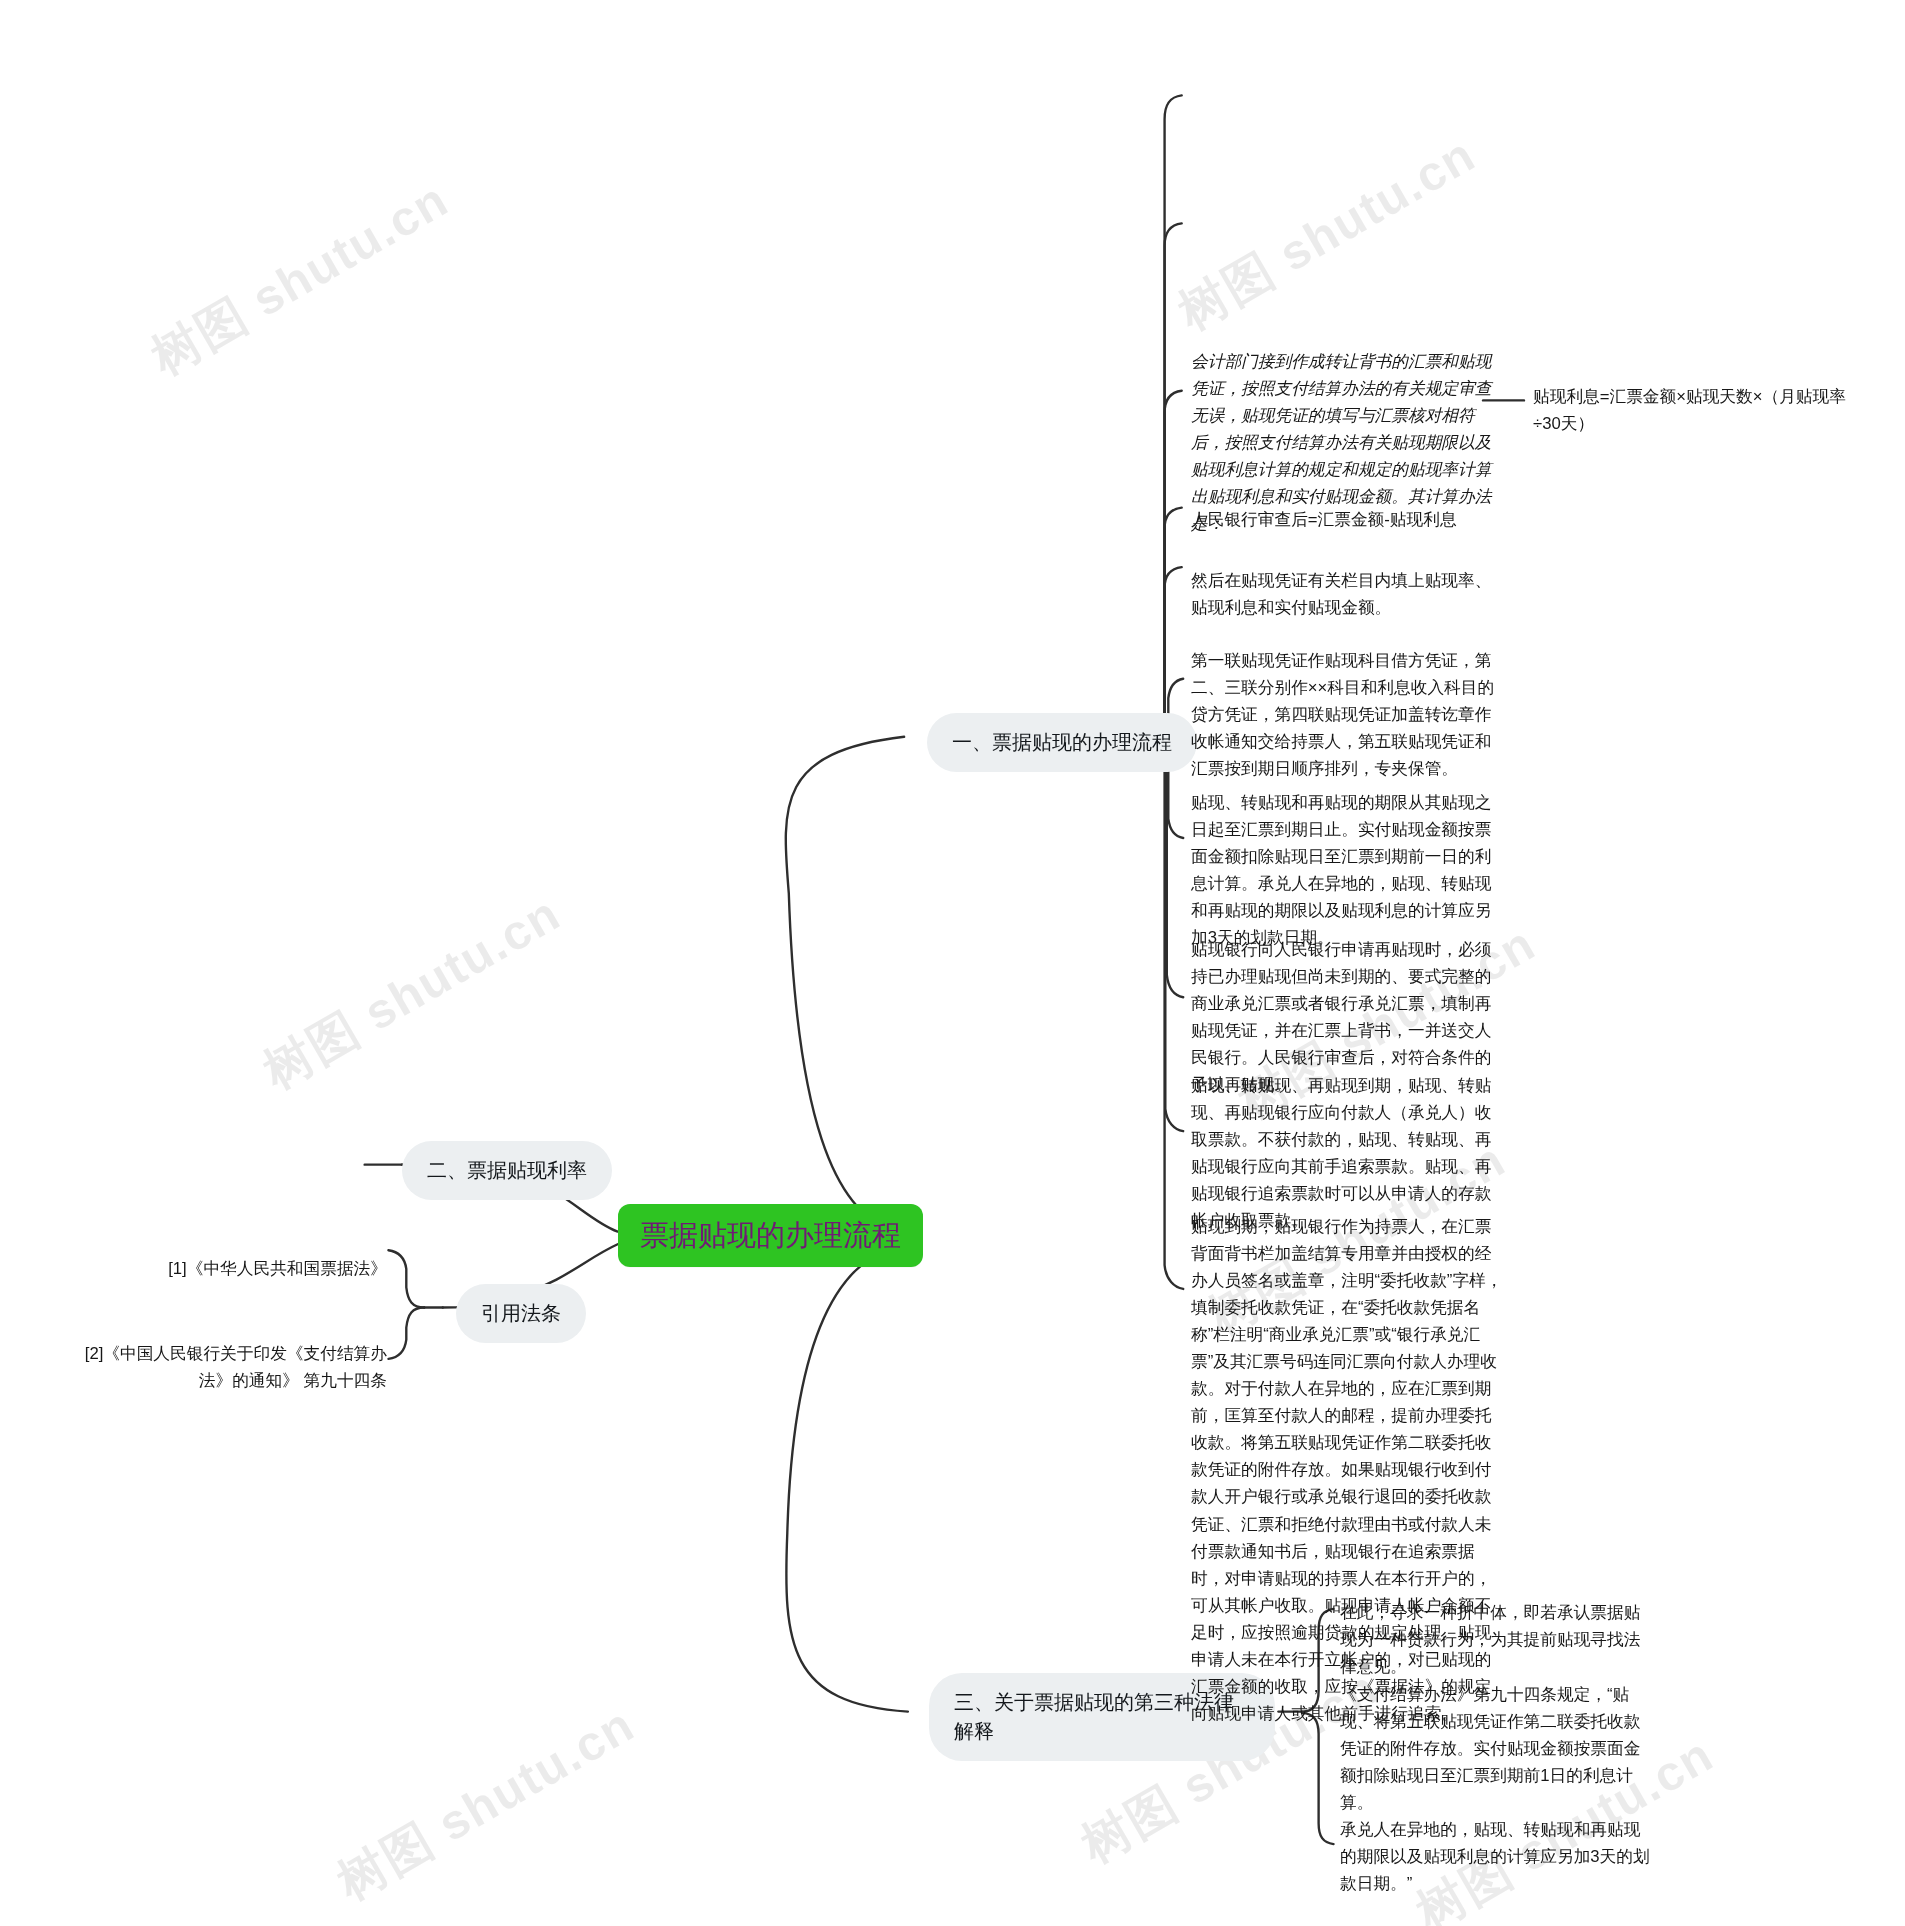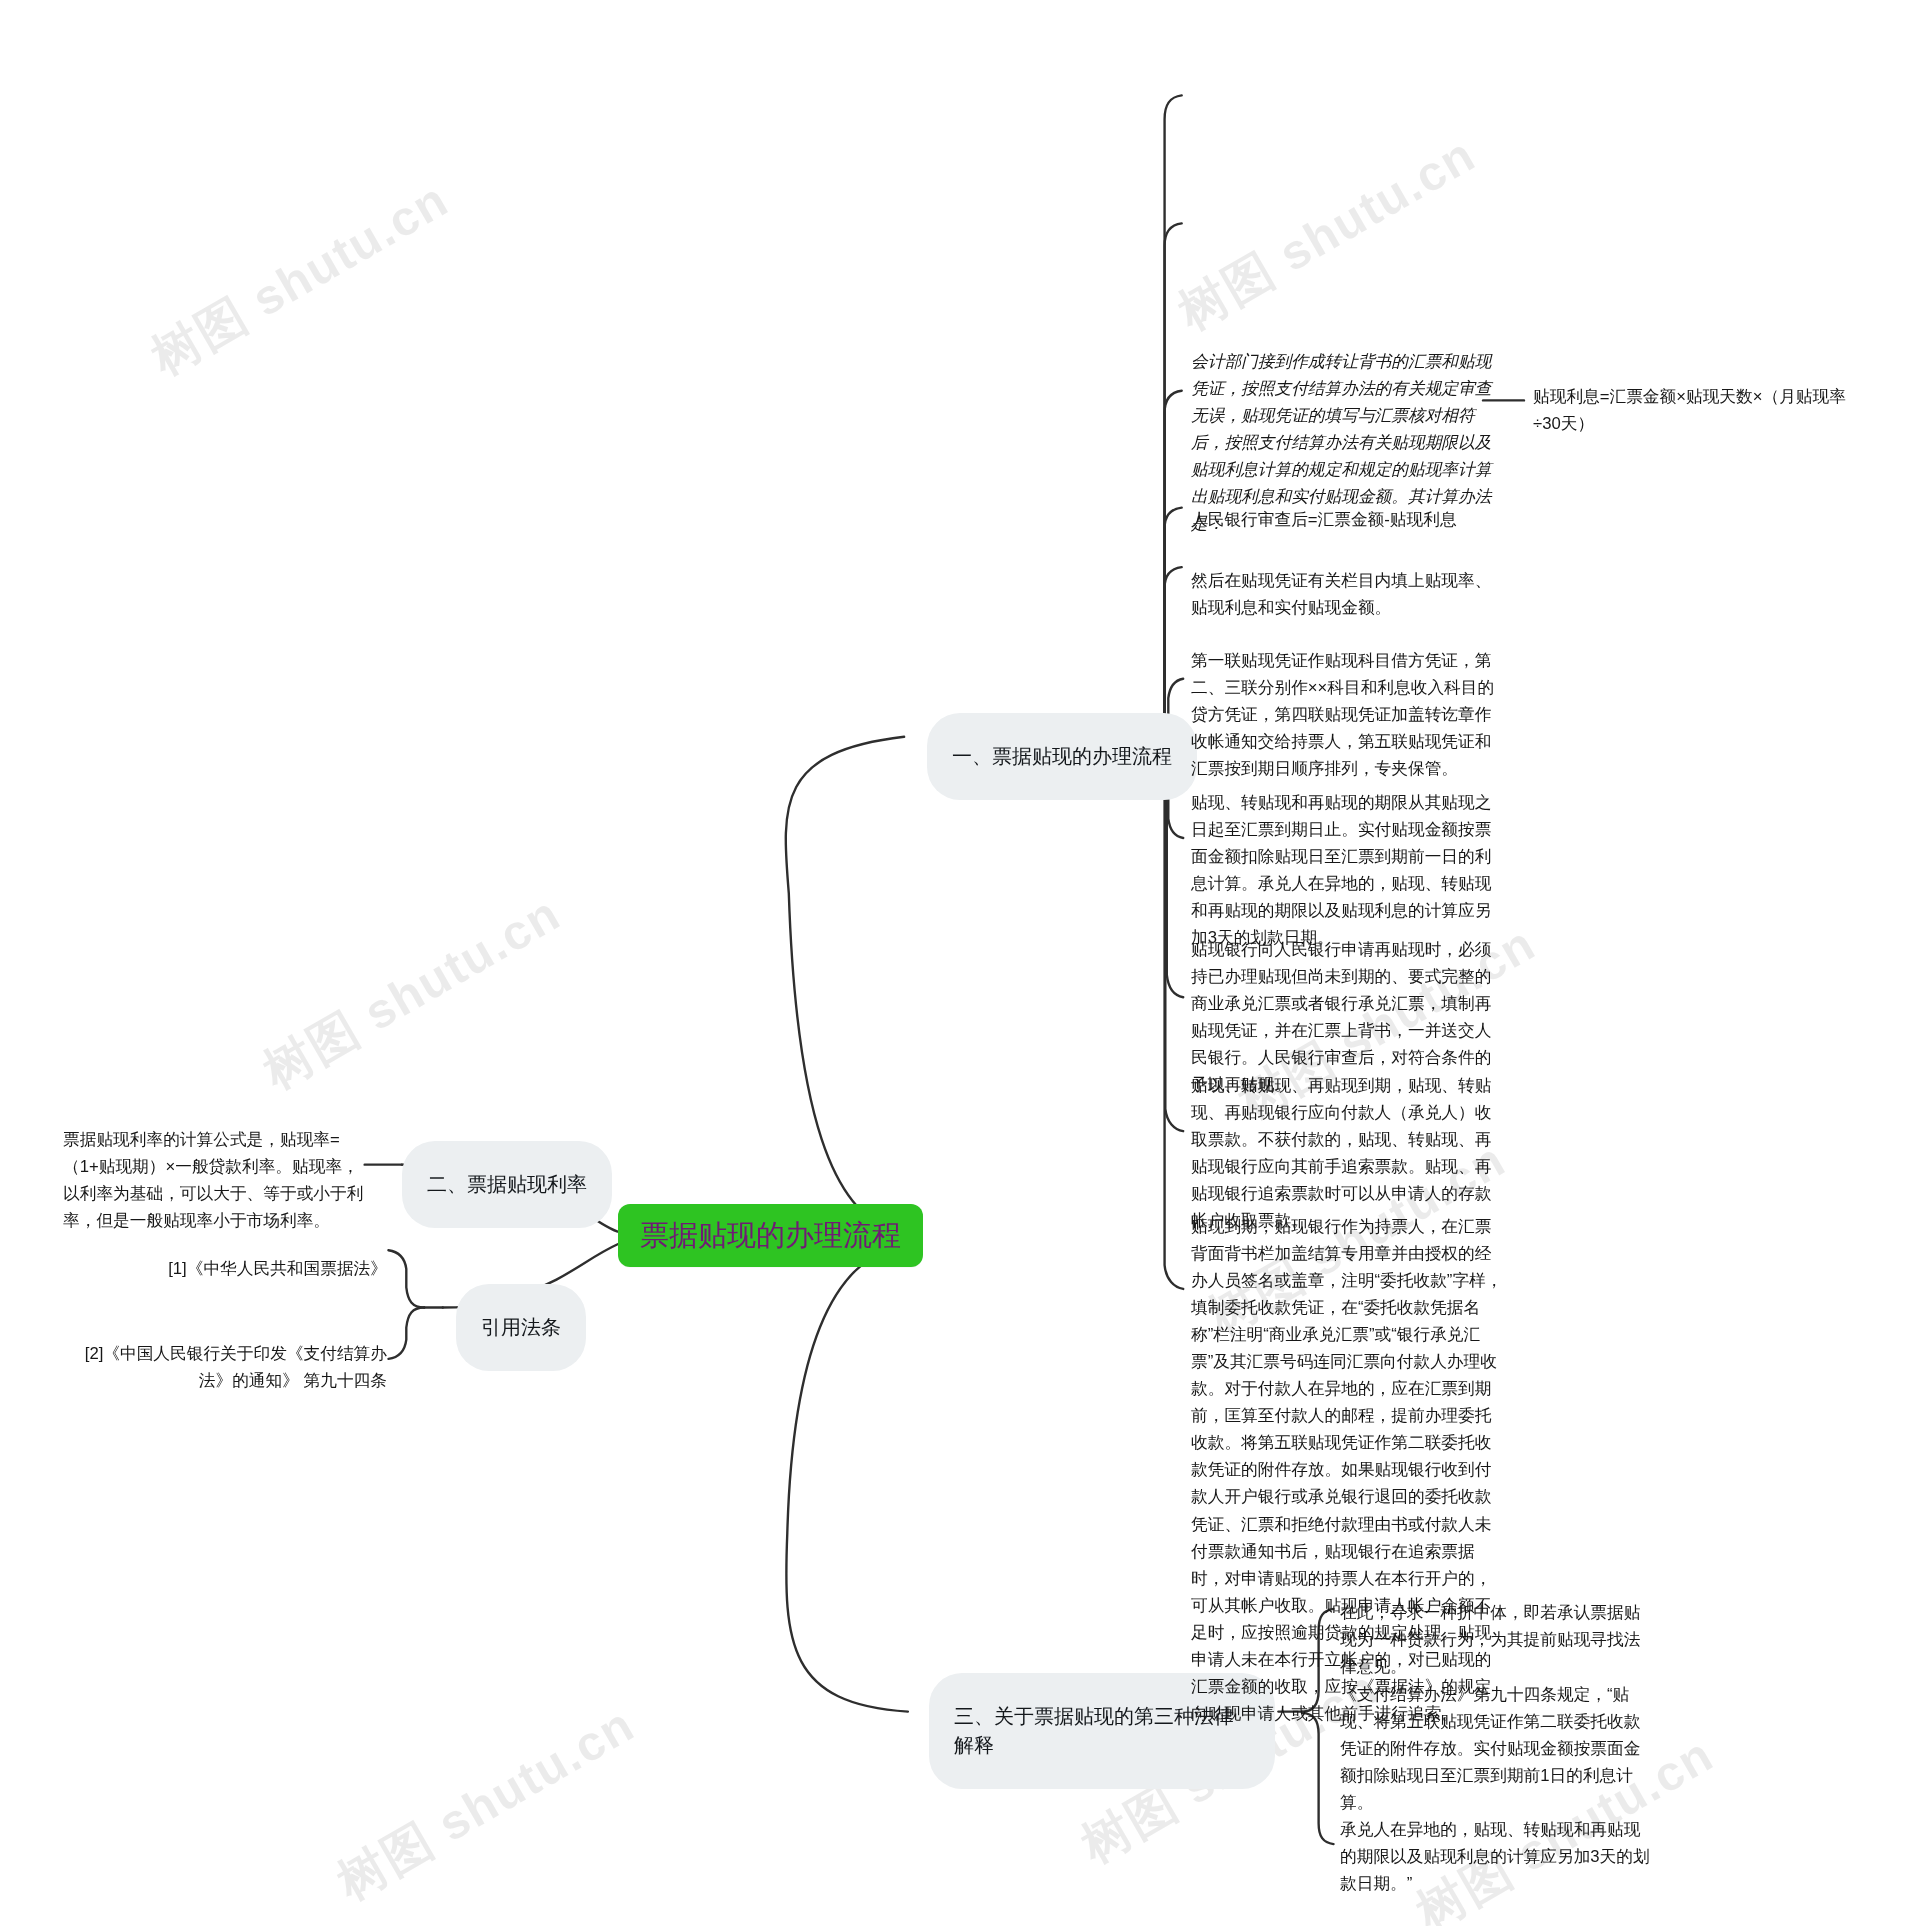--- a/index.html
+++ b/index.html
@@ -27,21 +27,21 @@
   svg#links path,svg#links line{fill:none;stroke:#2e2e2e;stroke-width:3.2;stroke-linecap:round;}
 
   
   .node{
     position:absolute;
     box-sizing:border-box;
   }
   .pill{
     background:#eceff1;
     border-radius:33px;
-    padding:29px 25px;
+    padding:15px 25px;
     font-size:20px;
     line-height:1.45;
     color:#14181c;
   }
   .root{
     background:#2ec422;
     border-radius:12px;
     padding:12.7px 22px;
     color:#701a75;
     font-size:29px;
@@ -159,23 +159,20 @@
   </div>
 
   <div class="node leaf right" style="left:1191px;top:1213px;width:313px;">
     <span>贴现到期，贴现银行作为持票人，在汇票背面背书栏加盖结算专用章并由授权的经办人员签名或盖章，注明“委托收款”字样，填制委托收款凭证，在“委托收款凭据名称”栏注明“商业承兑汇票”或“银行承兑汇票”及其汇票号码连同汇票向付款人办理收款。对于付款人在异地的，应在汇票到期前，匡算至付款人的邮程，提前办理委托收款。将第五联贴现凭证作第二联委托收款凭证的附件存放。如果贴现银行收到付款人开户银行或承兑银行退回的委托收款凭证、汇票和拒绝付款理由书或付款人未付票款通知书后，贴现银行在追索票据时，对申请贴现的持票人在本行开户的，可从其帐户收取。贴现申请人帐户余额不足时，应按照逾期贷款的规定处理。贴现申请人未在本行开立帐户的，对已贴现的汇票金额的收取，应按《票据法》的规定向贴现申请人或其他前手进行追索。</span>
   </div>
 
   <div class="node leaf right" style="left:1533px;top:383px;width:313px;">
     <span>贴现利息=汇票金额×贴现天数×（月贴现率÷30天）</span>
   </div>
 
-  <div class="node leaf lend" style="left:63px;top:1126px;width:301px;text-align:left;">
-    <span>票据贴现利率的计算公式是，贴现率=（1+贴现期）×一般贷款利率。贴现率，以利率为基础，可以大于、等于或小于利率，但是一般贴现率小于市场利率。</span>
-  </div>
 
   <div class="node leaf lend" style="left:74px;top:1255px;width:313px;">
     <span>[1]《中华人民共和国票据法》</span>
   </div>
 
   <div class="node leaf lend" style="left:74px;top:1340px;width:313px;">
     <span>[2]《中国人民银行关于印发《支付结算办法》的通知》 第九十四条</span>
   </div>
 
   <div class="node leaf right" style="left:1340px;top:1599px;width:313px;">

